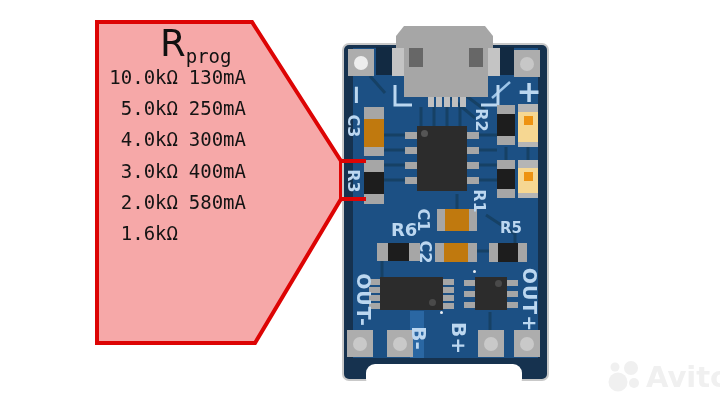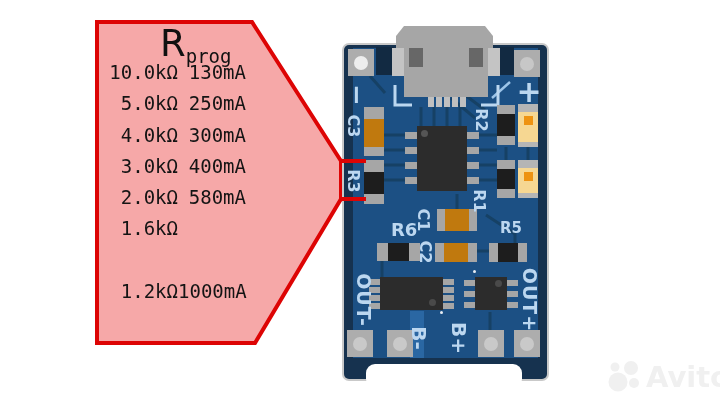--- a/index.html
+++ b/index.html
@@ -6,21 +6,21 @@
   #stage{position:relative;width:720px;height:405px;background:#ffffff;overflow:hidden;
          font-family:"DejaVu Sans",sans-serif;}
 
   
   #callout-svg{position:absolute;left:0;top:0;z-index:1;}
   .callout-title{position:absolute;left:160px;top:22px;z-index:2;color:#111;}
   .callout-title .big-r{font-size:37px;font-family:"DejaVu Sans",sans-serif;}
   .callout-title .sub{font-size:19px;position:relative;top:7px;font-family:"DejaVu Sans Mono",monospace;}
   .callout-table{position:absolute;left:98px;top:61px;z-index:2;
                  font-family:"DejaVu Sans Mono",monospace;font-size:19px;color:#141414;}
-  .crow{display:flex;height:31.3px;}
+  .crow{display:flex;height:31.3px;align-items:center;}
   .col-res{display:inline-block;width:80px;text-align:right;}
   .col-cur{display:inline-block;width:68px;text-align:right;}
   .red-line{position:absolute;width:27px;height:4px;background:#dd0404;z-index:4;}
 
   
   #pcb{position:absolute;left:344px;top:45px;width:203px;height:334px;background:#16324f;
        border-radius:5px;box-shadow:0 0 0 2px #c9c9c9;z-index:2;}
   #pcb-inner{position:absolute;left:9px;top:3px;width:185px;height:310px;background:#1c5084;}
   #trace-svg{position:absolute;left:9px;top:3px;}
   .abs{position:absolute;}
@@ -95,24 +95,20 @@
       <span class="col-cur">400mA</span>
     </div>
     <div class="crow">
       <span class="col-res">2.0kΩ</span>
       <span class="col-cur">580mA</span>
     </div>
     <div class="crow">
       <span class="col-res">1.6kΩ</span>
     </div>
     <div class="crow">
-    </div>
-    <div class="crow">
-      <span class="col-res">1.2kΩ</span>
-      <span class="col-cur">1000mA</span>
     </div>
   </div>
 
   <div id="pcb">
     <div id="pcb-inner"></div>
 
     <svg id="trace-svg" width="185" height="310" viewBox="0 0 185 310">
       <g fill="none" stroke="#164165" stroke-width="3">
         <path d="M68 59 V78"></path>
           <path d="M81 59 V78"></path>

